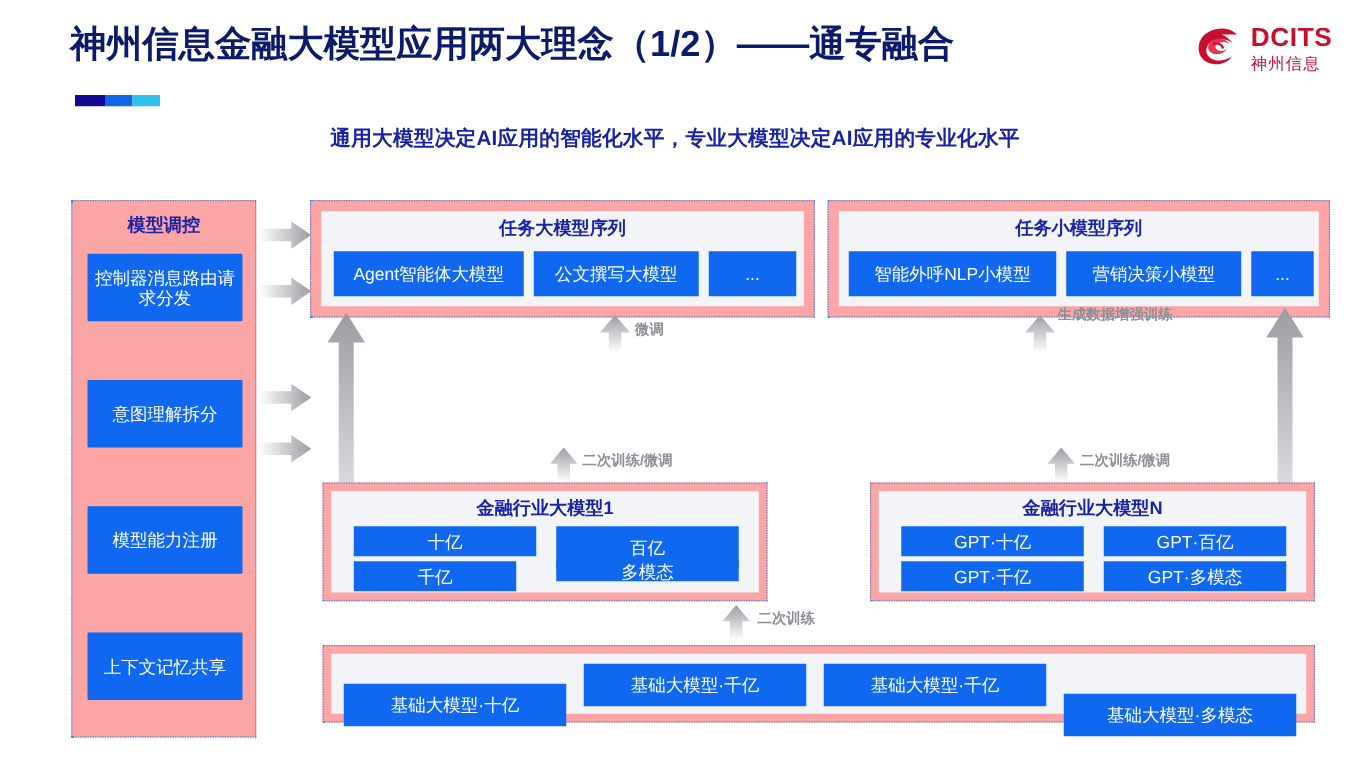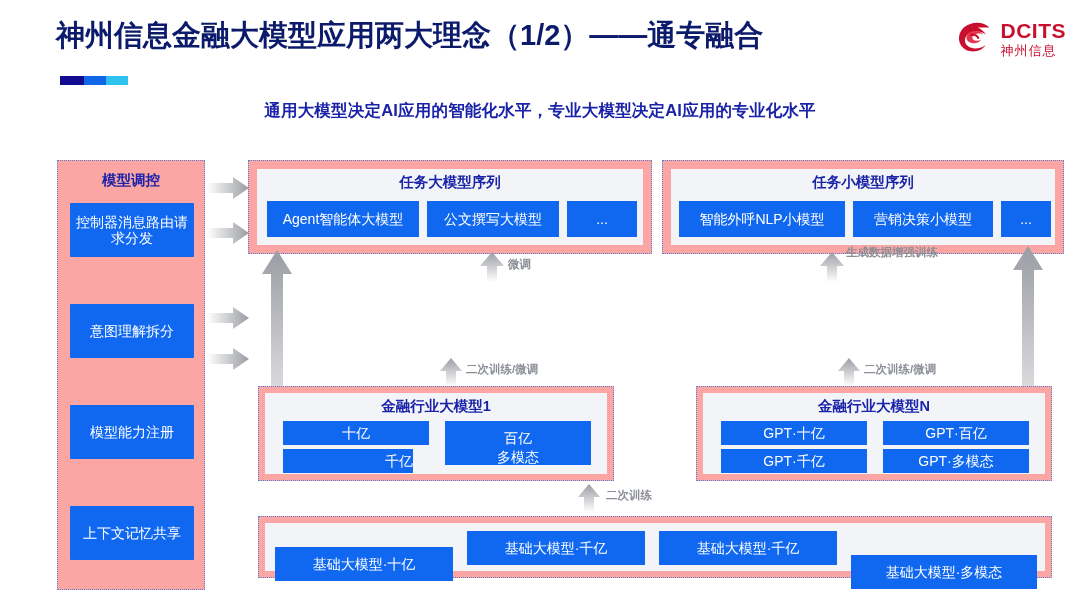--- a/index.html
+++ b/index.html
@@ -211,21 +211,21 @@
 
   <div class="dotted" style="left:258px;top:386px;width:356px;height:95px;">
     <div class="panel" style="left:6px;top:6px;right:6px;bottom:6px;background:#f2f4f8;"></div>
     <div class="grp-title" style="position:absolute;left:0;right:0;top:10px;">金融行业大模型1</div>
     <div class="bluebox" style="left:24px;top:34px;width:146px;height:24px;">
       <span>十亿</span>
     </div>
     <div class="bluebox" style="left:186px;top:34px;width:146px;height:34px;">
       <span>百亿</span>
     </div>
-    <div class="bluebox" style="left:24px;top:62px;width:130px;height:24px;justify-content:flex-end;">
+    <div class="bluebox" style="left:24px;top:62px;width:130px;height:24px;">
       <span>千亿</span>
     </div>
     <div class="bluebox" style="left:186px;top:62px;width:146px;height:16px;">
       <span>多模态</span>
     </div>
   </div>
 
   <div class="dotted" style="left:696px;top:386px;width:356px;height:95px;">
     <div class="panel" style="left:6px;top:6px;right:6px;bottom:6px;background:#f2f4f8;"></div>
     <div class="grp-title" style="position:absolute;left:0;right:0;top:10px;">金融行业大模型N</div>

